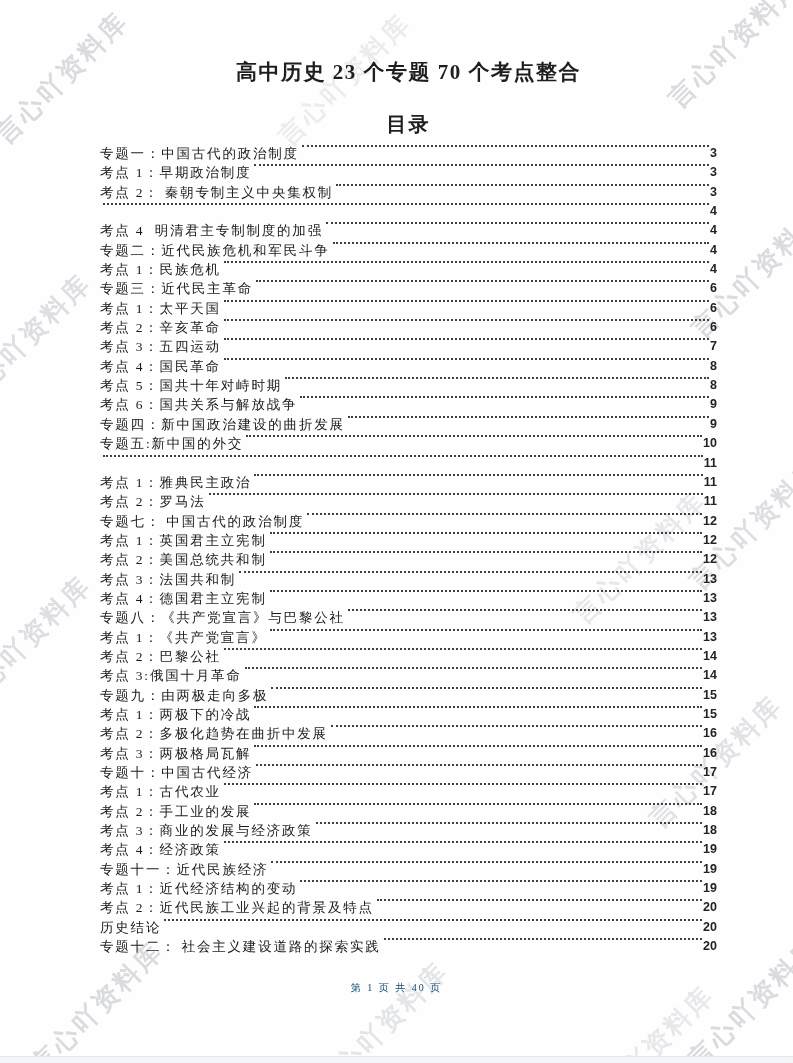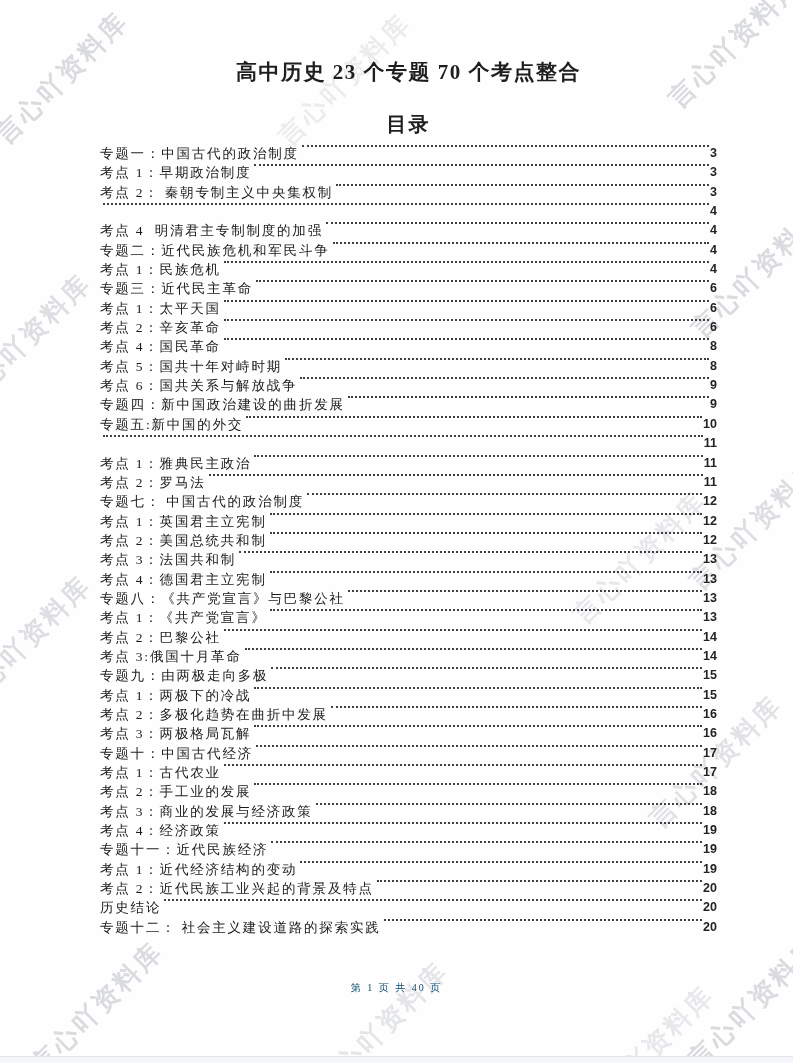--- a/index.html
+++ b/index.html
@@ -153,20 +153,25 @@
           <span class="toc-label">考点 1：太平天国</span>
           <span class="toc-leader"></span>
           <span class="toc-page">6</span>
         </div>
         <div class="toc-row">
           <span class="toc-label">考点 2：辛亥革命</span>
           <span class="toc-leader"></span>
           <span class="toc-page">6</span>
         </div>
         <div class="toc-row">
+          <span class="toc-label">考点 3：五四运动</span>
+          <span class="toc-leader"></span>
+          <span class="toc-page">7</span>
+        </div>
+        <div class="toc-row">
           <span class="toc-label">考点 4：国民革命</span>
           <span class="toc-leader"></span>
           <span class="toc-page">8</span>
         </div>
         <div class="toc-row">
           <span class="toc-label">考点 5：国共十年对峙时期</span>
           <span class="toc-leader"></span>
           <span class="toc-page">8</span>
         </div>
         <div class="toc-row">

